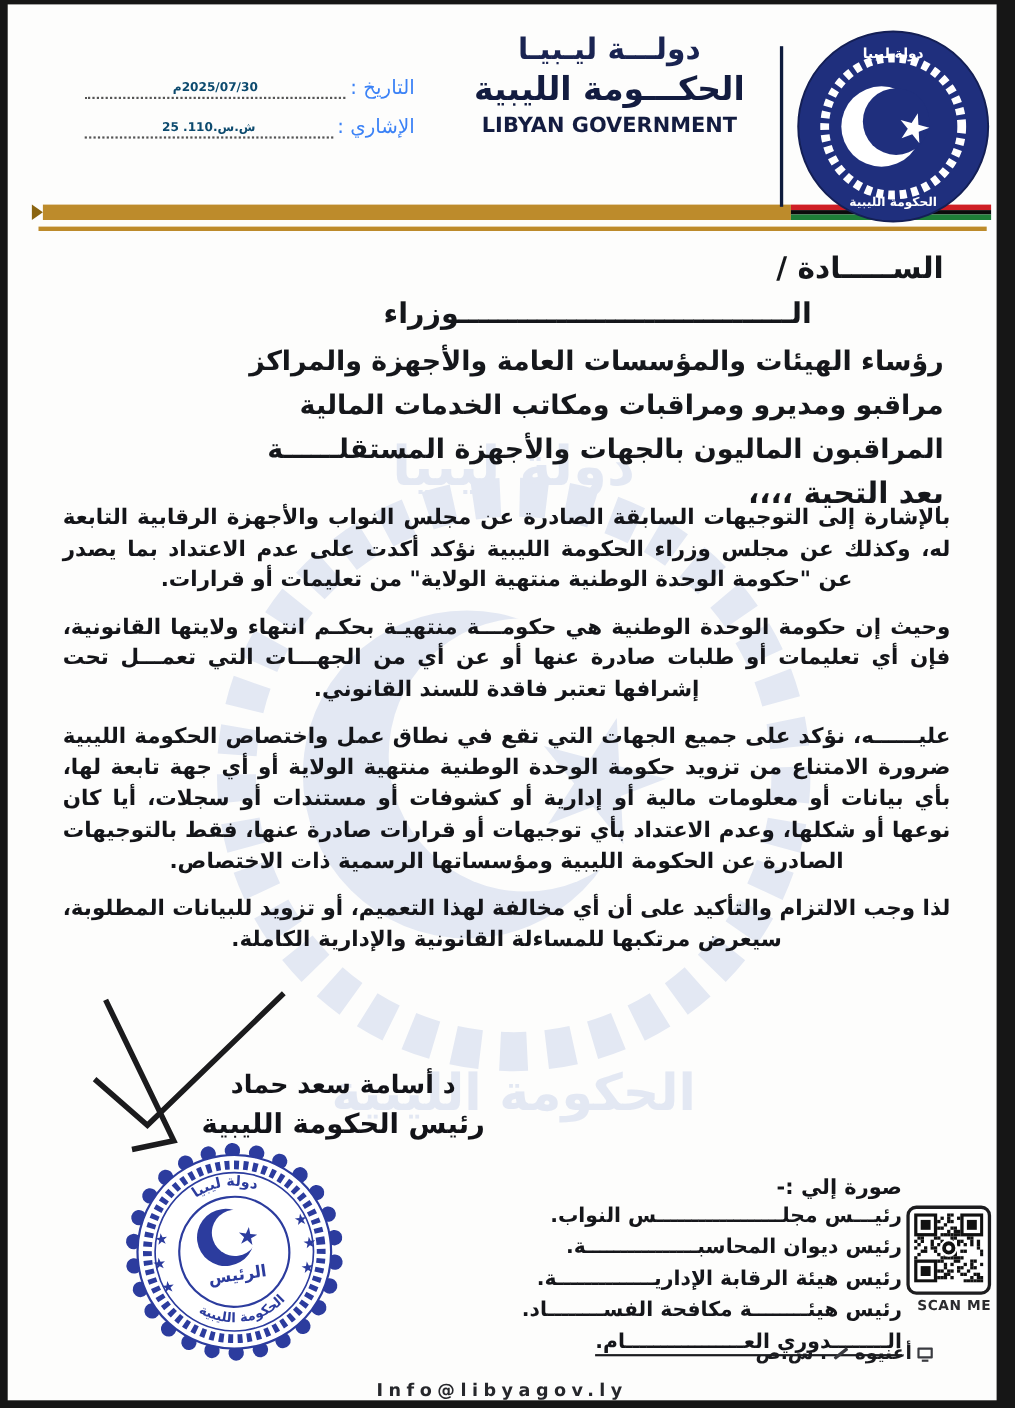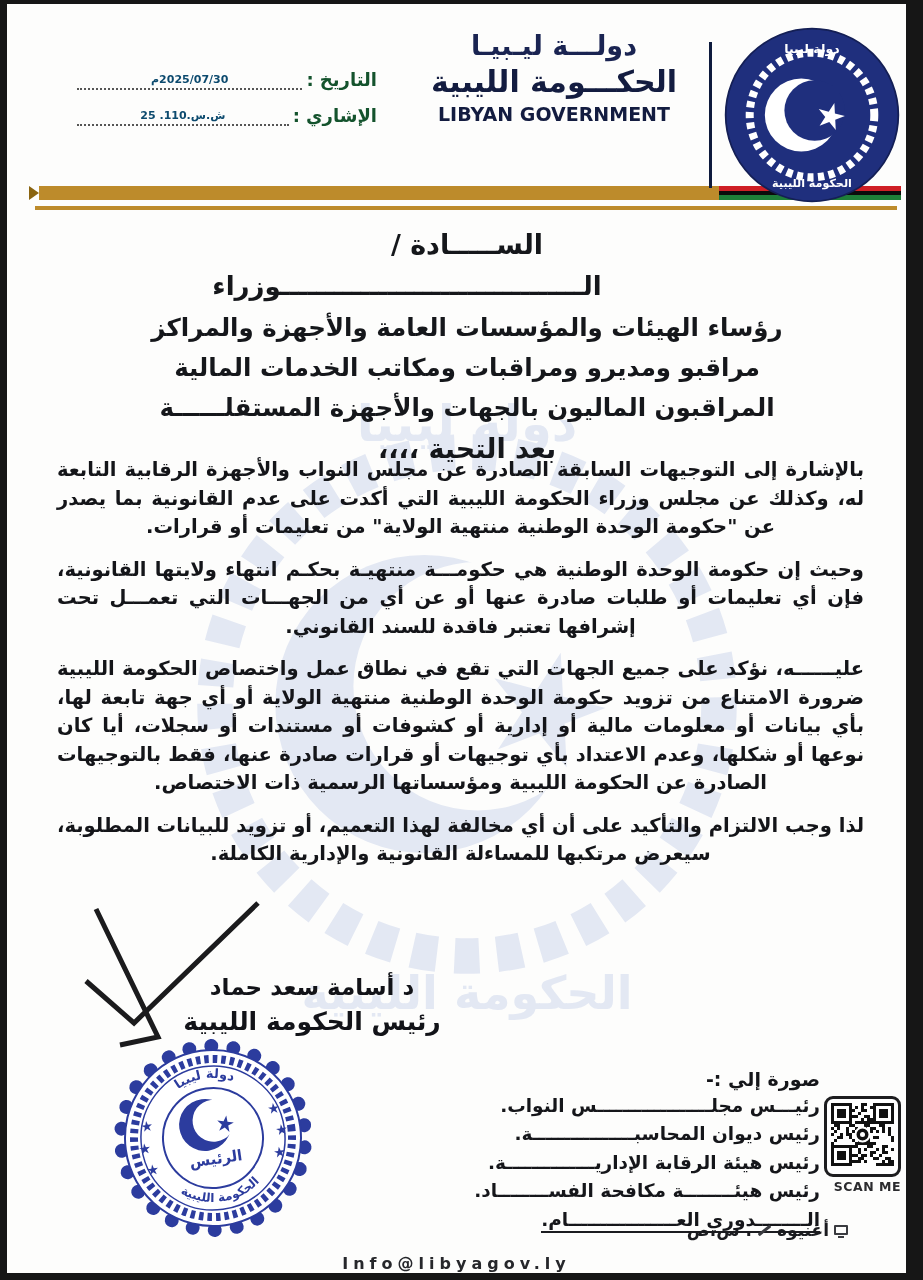--- a/index.html
+++ b/index.html
@@ -13,37 +13,37 @@
   
   .emblem{position:absolute;left:716px;top:22px;width:178px;height:178px;z-index:3;}
   .vline{position:absolute;left:702px;top:38px;width:3px;height:146px;background:#0e1b3d;z-index:2;}
   .titles{position:absolute;left:398px;top:26px;width:298px;text-align:center;color:#1a2452;z-index:2;}
   .titles .ar-state{font-size:27px;font-weight:bold;line-height:32px;}
   .titles .en-state{font-size:20px;font-weight:bold;line-height:26px;letter-spacing:.5px;color:#182148;}
   .titles .ar-gov{font-size:30px;font-weight:bold;line-height:40px;color:#131c40;}
   .titles .en-gov{font-size:19px;font-weight:bold;line-height:24px;color:#131c40;}
   .dateblock{position:absolute;left:70px;top:64px;width:300px;direction:rtl;z-index:2;}
   .drow{display:flex;align-items:flex-end;margin-bottom:14px;}
-  .dlabel{font-size:18px;font-weight:bold;color:#14532d;white-space:nowrap;margin-left:4px;}
+  .dlabel{font-size:18px;font-weight:normal;color:#3b82f6;white-space:nowrap;margin-left:4px;}
   .dval{flex:1;border-bottom:2px dotted #555;text-align:center;padding-bottom:1px;}
   .dval .val{font-style:normal;font-size:11px;color:#0c4a6e;font-weight:bold;white-space:nowrap;}
 
   
   .bar-row{position:absolute;left:22px;top:182px;width:872px;height:14px;display:flex;z-index:1;}
   .bar-chevron{width:0;height:0;border-top:7px solid transparent;border-bottom:7px solid transparent;border-left:10px solid #8a6410;}
   .bar-gold{flex:1;background:#bd8b2b;}
   .bar-flag{width:182px;display:flex;flex-direction:column;}
   .bar-flag i{flex:1;}
   .flag-red{background:#cf1f25;}
   .flag-black{background:#0b0b0b;}
   .flag-green{background:#1e7e38;}
   .thin-line{position:absolute;left:28px;top:202px;width:862px;height:3.5px;background:#bd8b2b;z-index:1;}
 
   
-  .recipients{position:absolute;right:48px;left:69px;top:222px;direction:rtl;text-align:center;color:#15171b;z-index:2;}
+  .recipients{position:absolute;right:48px;left:69px;top:222px;direction:rtl;text-align:right;color:#15171b;z-index:2;}
   .salutation{font-size:27px;font-weight:bold;line-height:38px;}
   .ministers{font-size:26px;font-weight:bold;line-height:44px;padding-right:120px;white-space:nowrap;}
   .recip-line{font-size:24.5px;font-weight:bold;line-height:40px;white-space:nowrap;}
   .greeting{font-size:27px;font-weight:bold;line-height:34px;margin-top:4px;}
 
   
   .paras{position:absolute;left:50px;right:42px;top:452px;direction:rtl;z-index:2;color:#141519;}
   .paras p{margin:0 0 14px 0;font-size:19.5px;font-weight:bold;line-height:28.5px;text-align:justify;text-align-last:center;}
   .closing{position:absolute;left:250px;top:938px;width:520px;text-align:center;font-size:21px;font-weight:bold;color:#141519;z-index:2;}
 
@@ -136,21 +136,21 @@
     <section class="recipients">
       <div class="salutation">الســـــادة /</div>
       <div class="ministers">الــــــــــــــــــــــــــــــــــوزراء</div>
       <div class="recip-line">رؤساء الهيئات والمؤسسات العامة والأجهزة والمراكز</div>
       <div class="recip-line">مراقبو ومديرو ومراقبات ومكاتب الخدمات المالية</div>
       <div class="recip-line">المراقبون الماليون بالجهات والأجهزة المستقلــــــة</div>
       <div class="greeting">بعد التحية ،،،،</div>
     </section>
 
     <section class="paras">
-      <p>بالإشارة إلى التوجيهات السابقة الصادرة عن مجلس النواب والأجهزة الرقابية التابعة له، وكذلك عن مجلس وزراء الحكومة الليبية التي أكدت على عدم القانونية بما يصدر عن "حكومة الوحدة الوطنية منتهية الولاية" من تعليمات أو قرارات.</p>
+      <p>بالإشارة إلى التوجيهات السابقة الصادرة عن مجلس النواب والأجهزة الرقابية التابعة له، وكذلك عن مجلس وزراء الحكومة الليبية نؤكد أكدت على عدم الاعتداد بما يصدر عن "حكومة الوحدة الوطنية منتهية الولاية" من تعليمات أو قرارات.</p>
       <p>وحيث إن حكومة الوحدة الوطنية هي حكومـــة منتهيـة بحكـم انتهاء ولايتها القانونية، فإن أي تعليمات أو طلبات صادرة عنها أو عن أي من الجهـــات التي تعمـــل تحت إشرافها تعتبر فاقدة للسند القانوني.</p>
       <p>عليــــــه، نؤكد على جميع الجهات التي تقع في نطاق عمل واختصاص الحكومة الليبية ضرورة الامتناع من تزويد حكومة الوحدة الوطنية منتهية الولاية أو أي جهة تابعة لها، بأي بيانات أو معلومات مالية أو إدارية أو كشوفات أو مستندات أو سجلات، أيا كان نوعها أو شكلها، وعدم الاعتداد بأي توجيهات أو قرارات صادرة عنها، فقط بالتوجيهات الصادرة عن الحكومة الليبية ومؤسساتها الرسمية ذات الاختصاص.</p>
       <p>لذا وجب الالتزام والتأكيد على أن أي مخالفة لهذا التعميم، أو تزويد للبيانات المطلوبة، سيعرض مرتكبها للمساءلة القانونية والإدارية الكاملة.</p>
     </section>
 
     <svg class="sig-stroke" viewBox="0 0 215 152">
       <path d="M 196,6 L 72,126 L 24,84" fill="none" stroke="#1b1b1d" stroke-width="5" stroke-linejoin="miter"></path>
       <path d="M 34,12 L 96,140 L 58,148" fill="none" stroke="#1b1b1d" stroke-width="5" stroke-linejoin="miter"></path>
     </svg>
     <div class="signer">

